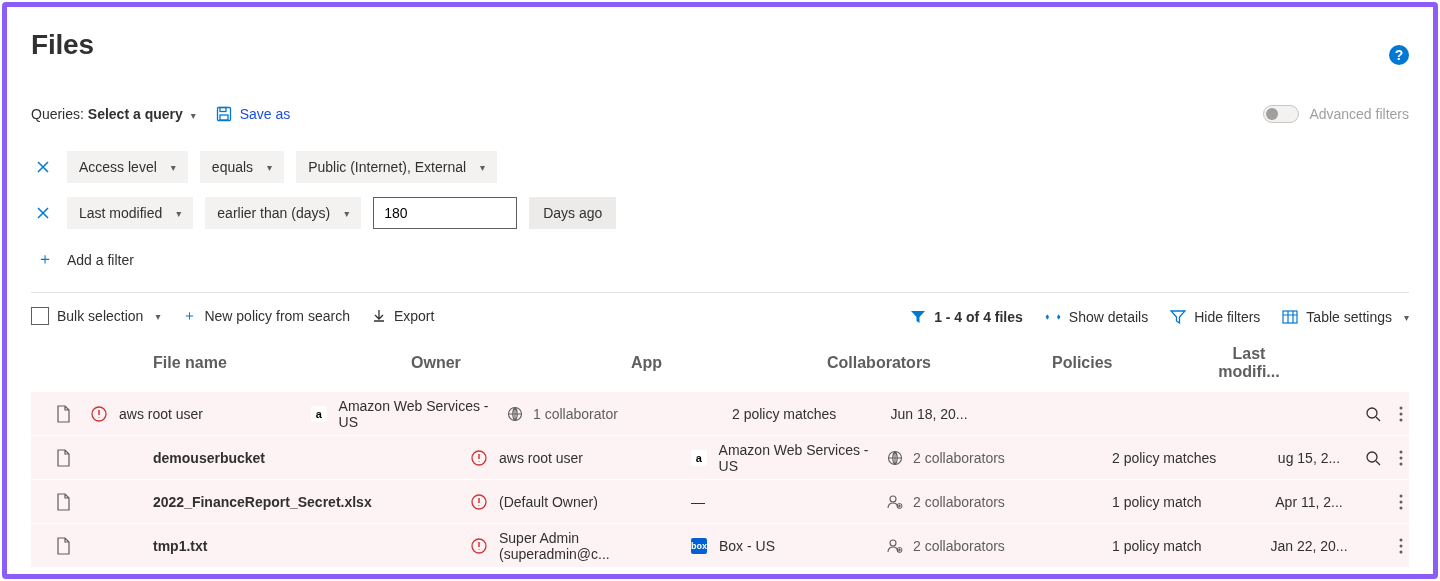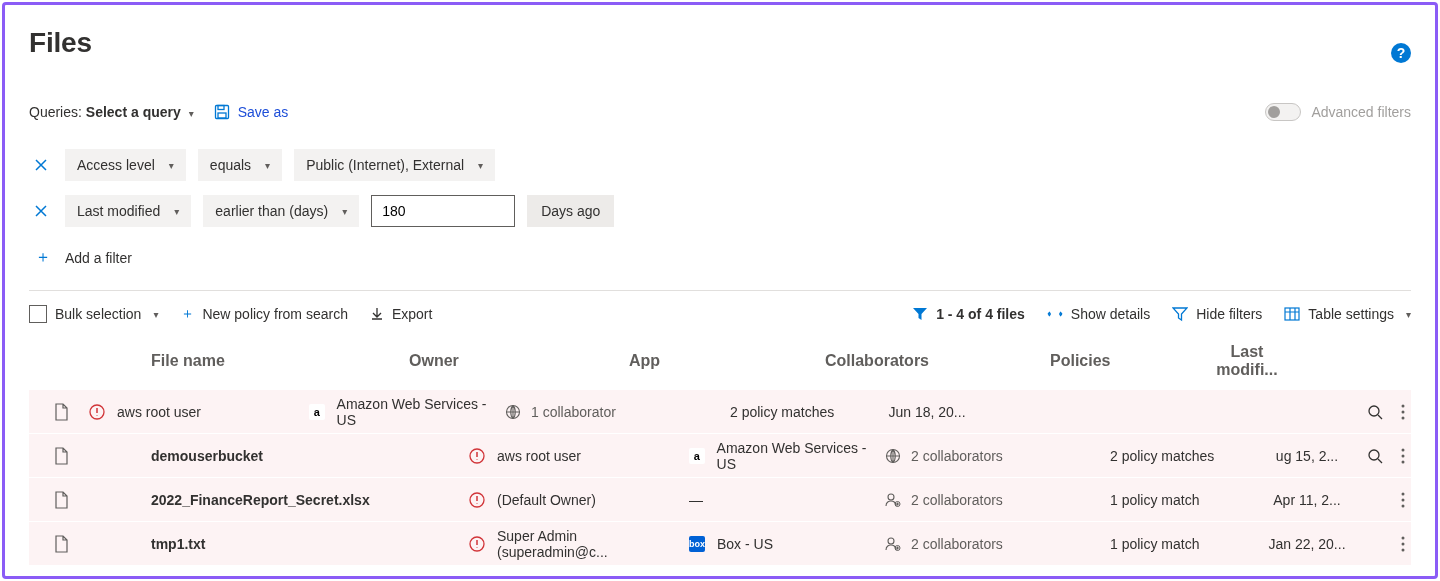--- a/index.html
+++ b/index.html
@@ -4,21 +4,21 @@
 <style>
   * { box-sizing: border-box; }
   body {
     margin: 0;
     font-family: "Segoe UI", -apple-system, sans-serif;
     font-size: 14px;
     color: #323130;
     background: #fff;
   }
   .page {
-    border: 3px solid #8b5cf6;
+    border: 5px solid #8b5cf6;
     border-radius: 4px;
     margin: 2px;
     padding: 0 24px 20px 24px;
     width: 1436px;
     height: 577px;
   }
   .header-row {
     display: flex;
     align-items: flex-start;
     justify-content: space-between;
@@ -75,21 +75,21 @@
     height:32px; width:144px; border:1px solid #605e5c; padding:0 10px;
     font-size:14px; font-family:inherit;
   }
   .suffix-chip { background:#edebe9; height:32px; padding:0 14px; display:flex; align-items:center; }
   .add-filter { display:flex; align-items:center; gap:12px; margin-top:6px; padding-left:4px; }
   .add-filter .plus { color:#0078d4; font-size:16px; width:20px; text-align:center;}
 
   .divider { border-top:1px solid #e1dfdd; margin-top:22px; }
 
   .toolbar {
-    display:flex; align-items:center; justify-content:space-between;
+    display:flex; align-items:flex-end; justify-content:space-between;
     padding:14px 0 10px 0;
   }
   .toolbar-left { display:flex; align-items:center; gap:22px; }
   .tb-item { display:flex; align-items:center; gap:8px; }
   .checkbox {
     width:18px; height:18px; border:1px solid #605e5c; background:#fff;
   }
   .toolbar-right { display:flex; align-items:center; gap:22px; }
   .blue-icon { color:#0078d4; }
   .range-info { font-weight:600; }

